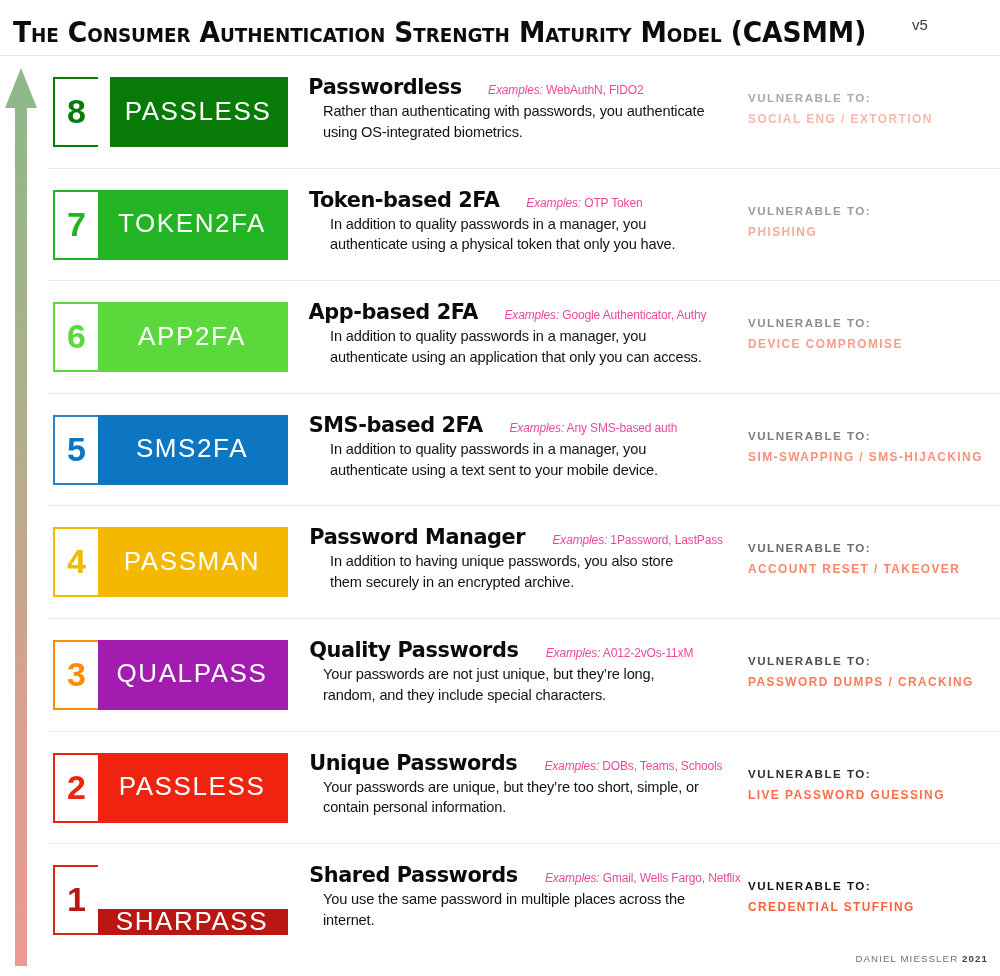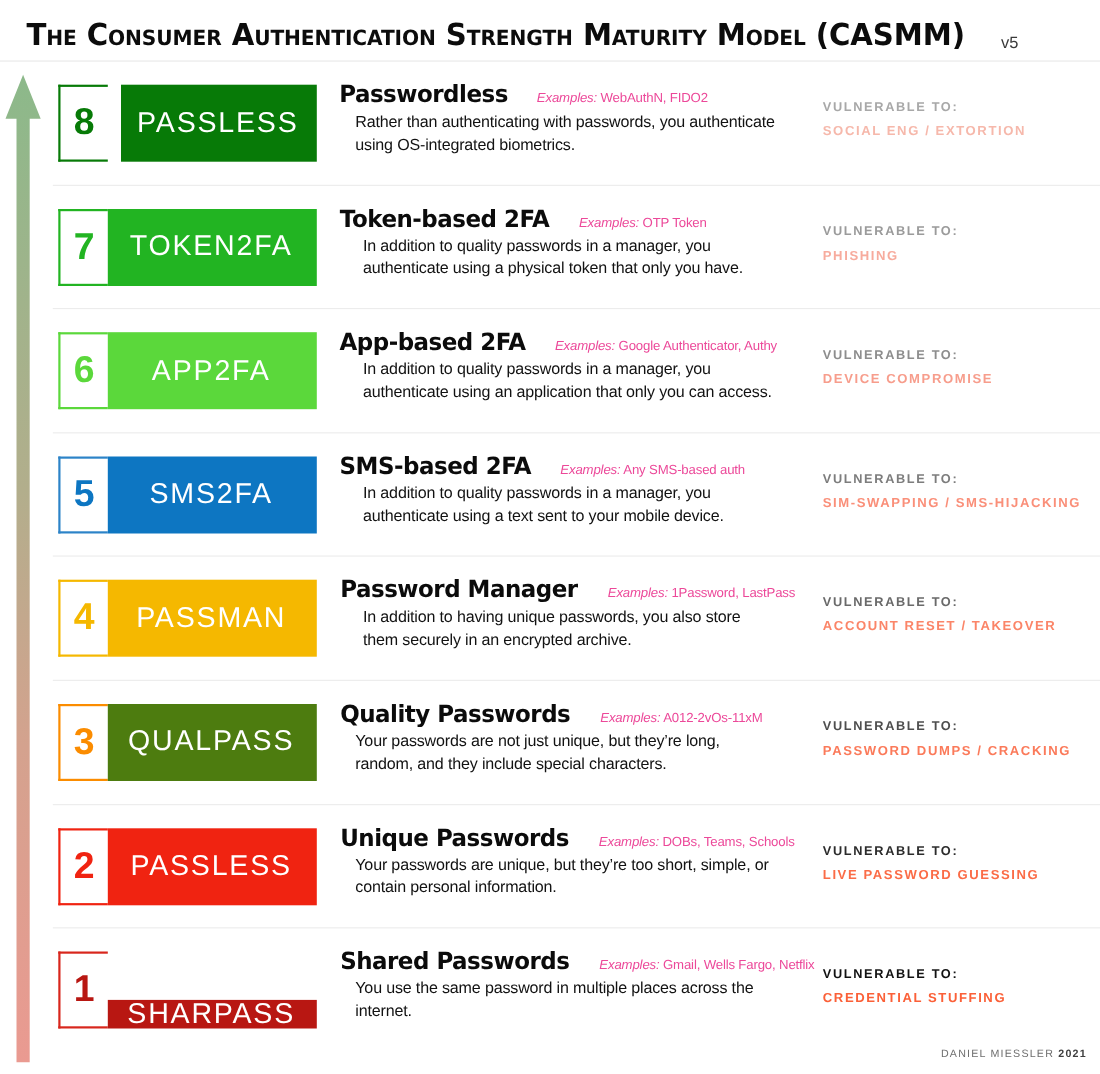--- a/index.html
+++ b/index.html
@@ -14,22 +14,22 @@
   }
 
   
   #header {
     height:56px;
     position:relative;
     border-bottom:1px solid #e8e8e8;
   }
   #header-inner {
     position:absolute;
-    left:24px; bottom:7px;
-    display:flex; align-items:flex-end; gap:2px;
+    left:13px; bottom:7px;
+    display:flex; align-items:flex-start; gap:15px;
     white-space:nowrap;
   }
   #title {
     font-family:"DejaVu Sans","Liberation Sans",sans-serif;
     font-weight:bold;
     font-size:27.5px;
     font-variant:small-caps;
     letter-spacing:-0.1px;
     color:#0c0c0c;
     transform:scaleX(0.965);
@@ -268,21 +268,21 @@
     </div>
     <div class="vuln">
       <div class="vuln-label" style="color: rgb(106, 106, 106);">VULNERABLE TO:</div>
       <div class="vuln-value" style="color: rgb(251, 133, 104);">ACCOUNT RESET / TAKEOVER</div>
     </div>
   </div>
 
   <div class="row">
     <div class="badge">
       <div class="badge-num" style="color: rgb(251, 140, 0); border-color: rgb(251, 140, 0);">3</div>
-      <div class="badge-label" style="background: #4d7c0f;">QUALPASS</div>
+      <div class="badge-label" style="background: #a21caf;">QUALPASS</div>
     </div>
     <div class="mid">
       <div class="mid-head">
         <span class="mid-title">Quality Passwords</span>
         <span class="mid-examples"><i>Examples:</i> A012-2vOs-11xM</span>
       </div>
       <div class="mid-desc">Your passwords are not just unique, but they’re long, random, and they include special characters.</div>
     </div>
     <div class="vuln">
       <div class="vuln-label" style="color: rgb(78, 78, 78);">VULNERABLE TO:</div>

